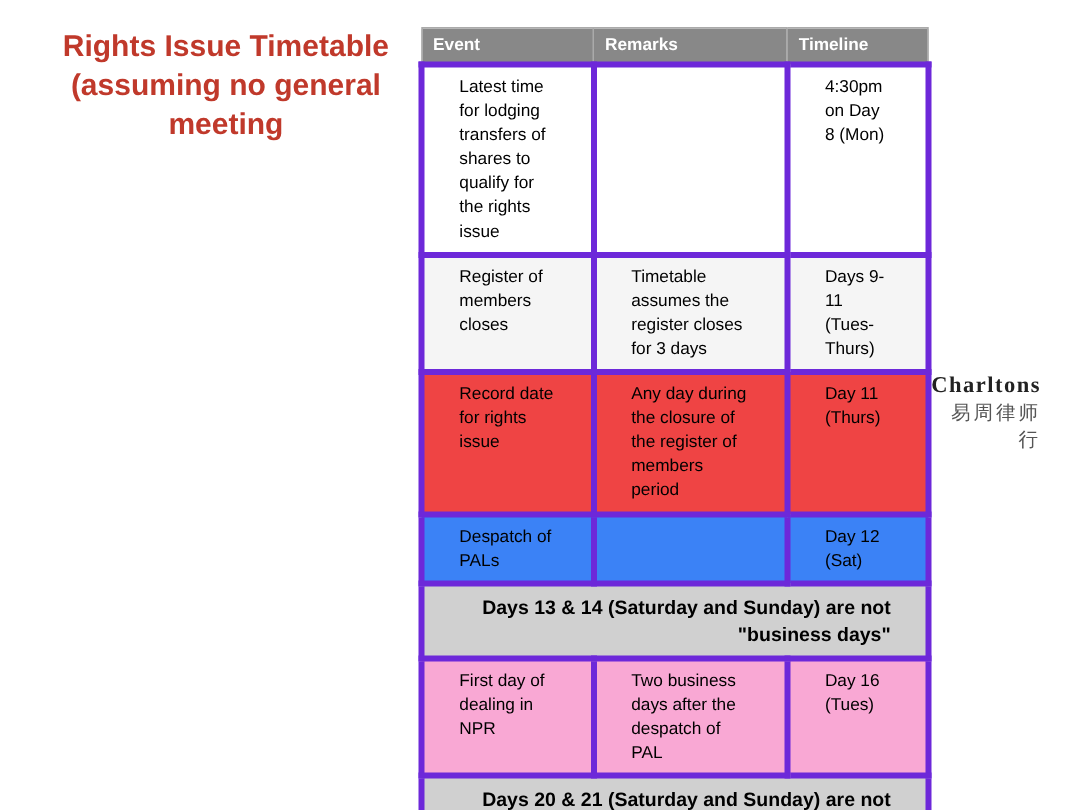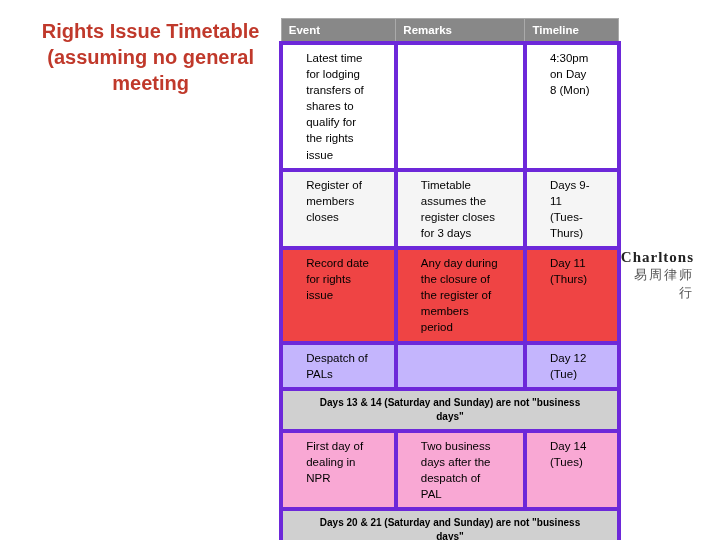--- a/index.html
+++ b/index.html
@@ -54,22 +54,22 @@
     }
     tbody td {
       padding: 5px 23px;
       border: 4px solid #6d28d9;
       vertical-align: top;
       line-height: 1.4;
     }
     .highlight-row td {
       background: #d0d0d0 !important;
       font-weight: bold;
-      text-align: center;
-      font-size: 10px;
+      text-align: right;
+      font-size: 13px;
       color: #000;
     }
     .bottom-divider {
       border: none;
       border-top: 1.5px solid #bbb;
       margin-top: 8px;
     }
     .logo-area {
       display: flex;
       justify-content: flex-end;
@@ -118,32 +118,32 @@
         <tr style="background: rgb(245, 245, 245);">
           <td>Register of members closes</td>
           <td>Timetable assumes the register closes for 3 days</td>
           <td>Days  9-11 (Tues- Thurs)</td>
         </tr>
         <tr style="background: #ef4444;">
           <td>Record date for rights issue</td>
           <td>Any day during the closure of the register of members period</td>
           <td>Day       11 (Thurs)</td>
         </tr>
-        <tr style="background: #c4b5fd; border-radius: 10px;">
+        <tr style="background: #3b82f6; border-radius: 10px;">
           <td>Despatch of  PALs</td>
           <td></td>
-          <td>Day 12 (Tue)</td>
+          <td>Day 12 (Sat)</td>
         </tr>
         <tr class="highlight-row">
           <td colspan="3">Days 13 &amp; 14 (Saturday and Sunday) are not "business days"</td>
         </tr>
         <tr style="background: #f9a8d4;">
           <td>First day of dealing in NPR</td>
           <td>Two business days after the despatch of PAL</td>
-          <td>Day         14 (Tues)</td>
+          <td>Day         16 (Tues)</td>
         </tr>
         <tr class="highlight-row">
           <td colspan="3">Days 20 &amp; 21 (Saturday and Sunday) are not "business days"</td>
         </tr>
       </tbody>
   </table>
   <hr class="bottom-divider">
   <div class="logo-area">
     <div class="logo-text">
       <div class="logo-charltons">Charltons</div>

